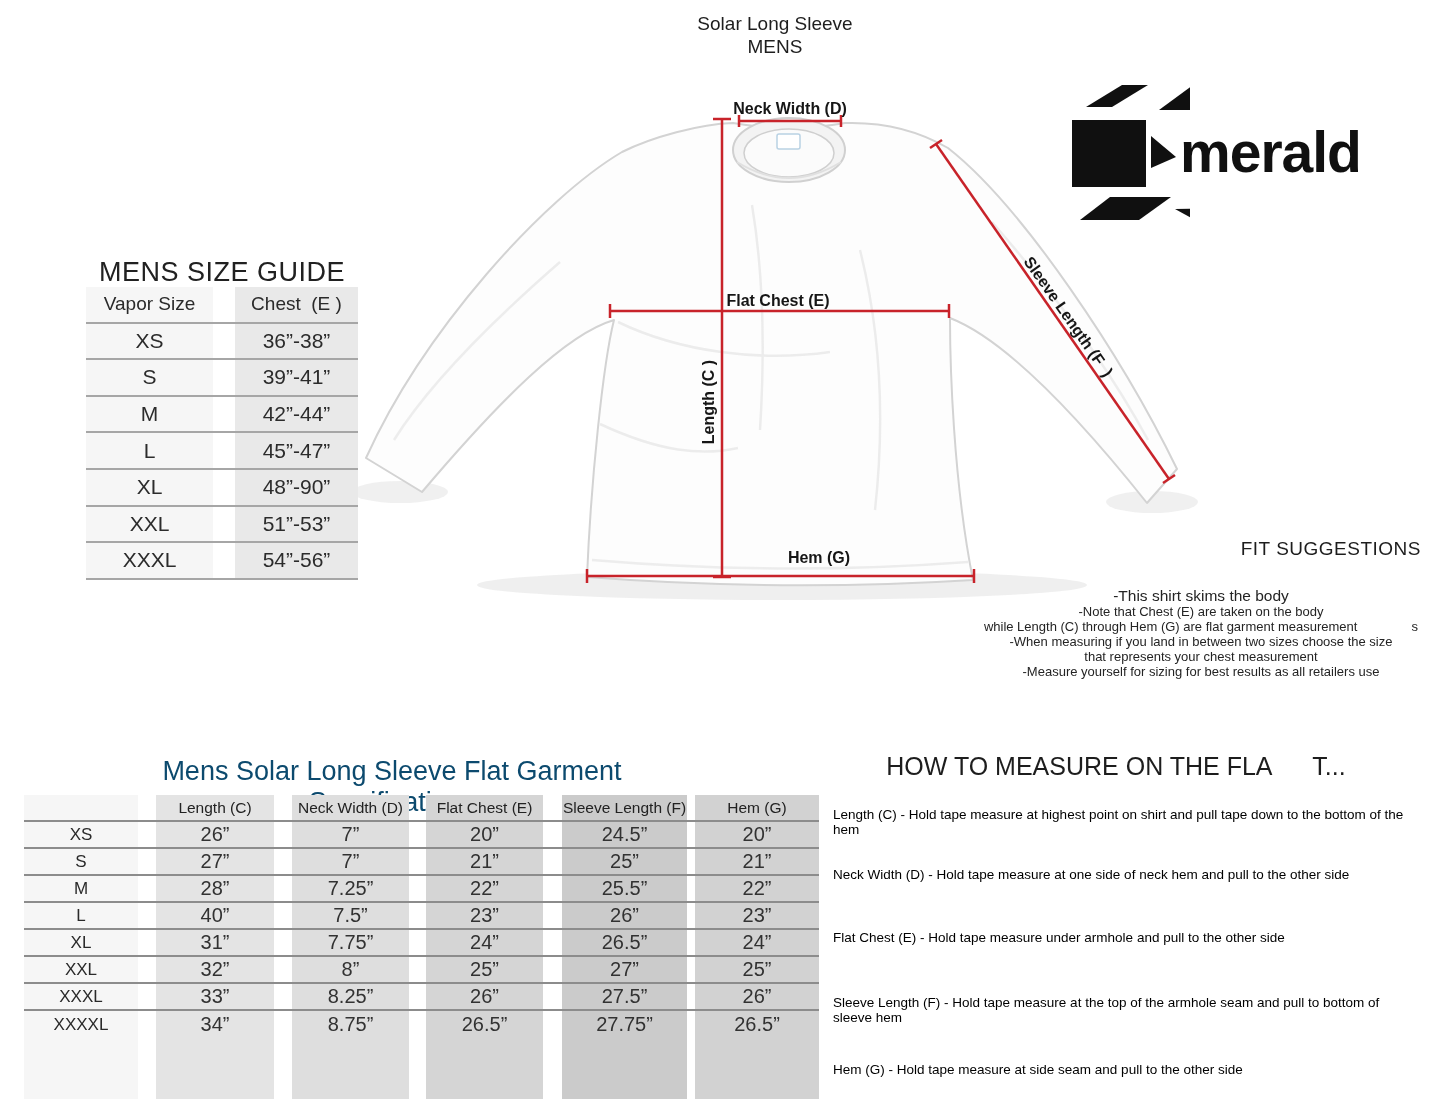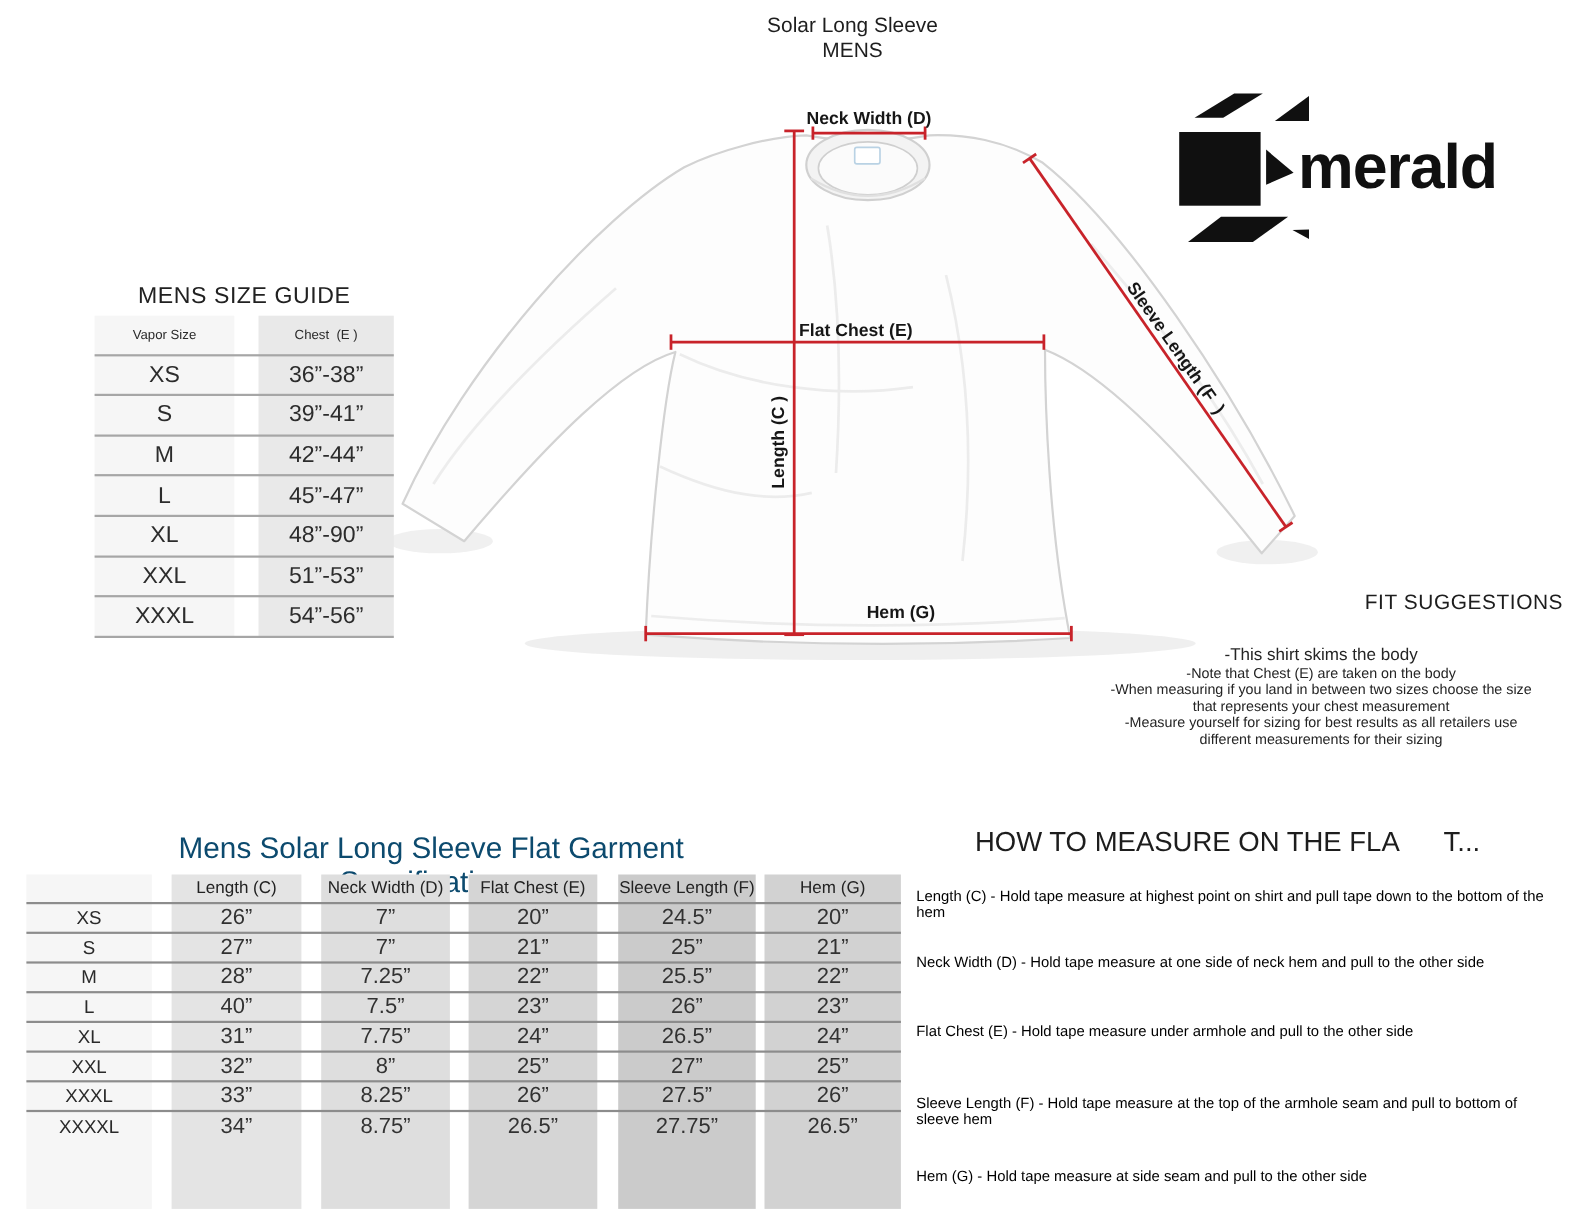--- a/index.html
+++ b/index.html
@@ -9,30 +9,30 @@
   .pre{white-space:pre-wrap;}
 
   
   .page-title{left:600px;top:12px;width:350px;text-align:center;font-size:19px;line-height:23px;color:#1e1e1e;}
 
   
   .logo-wrap{left:1060px;top:78px;width:370px;height:150px;}
   .logo-text{position:absolute;left:120px;top:44px;font-size:57px;font-weight:700;letter-spacing:-1px;color:#101010;line-height:60px;}
 
   
-  .sg-title{left:86px;top:257px;width:272px;text-align:center;font-size:21px;letter-spacing:.5px;color:#212121;}
+  .sg-title{left:86px;top:257px;width:272px;text-align:center;font-size:27px;letter-spacing:.5px;color:#212121;}
   .sg-table{left:86px;top:287px;width:272px;height:293px;}
   .sg-colbg{position:absolute;top:0;height:100%;}
   .sg-colbg.c1{left:0;width:127px;background:#f6f6f6;}
   .sg-colbg.c2{left:149px;width:123px;background:#e9e9e9;}
   .sg-row{position:relative;height:36.6px;box-sizing:border-box;border-bottom:2px solid #a6a6a6;}
   .sg-cell{position:absolute;top:0;height:100%;display:flex;align-items:center;justify-content:center;font-size:21px;color:#2c2c2c;}
   .sg-cell.k{left:0;width:127px;}
   .sg-cell.v{left:149px;width:123px;}
-  .sg-row.hdr .sg-cell{font-size:12px;color:#2a2a2a;}
+  .sg-row.hdr .sg-cell{font-size:19px;color:#2a2a2a;}
 
   
   .shirt-svg{left:0;top:0;}
   .measure-label{font-size:16px;font-weight:600;color:#161616;text-align:center;}
   .lbl-neck{left:700px;top:100px;width:180px;}
   .lbl-chest{left:688px;top:292px;width:180px;}
   .lbl-hem{left:729px;top:549px;width:180px;}
   .lbl-length{left:649px;top:393px;width:120px;transform:rotate(-90deg);transform-origin:center center;}
   .lbl-sleeve{left:983px;top:308px;width:170px;transform:rotate(55deg);transform-origin:center center;}
 
@@ -183,24 +183,24 @@
       <div class="sg-cell k">XXXL</div>
       <div class="sg-cell v">54”-56”</div>
     </div>
   </div>
 
   <div class="abs fit-wrap">
     <div class="fit-title">FIT SUGGESTIONS</div>
     <div class="fit-lines">
       <div class="fit-line first pre">-This shirt skims the body</div>
       <div class="fit-line pre">-Note that Chest (E) are taken on the body</div>
+      <div class="fit-line pre">while Length (C) through Hem (G) are flat garment measurement               s</div>
       <div class="fit-line pre">-When measuring if you land in between two sizes choose the size</div>
       <div class="fit-line pre">that represents your chest measurement</div>
       <div class="fit-line pre">-Measure yourself for sizing for best results as all retailers use</div>
-      <div class="fit-line pre">different measurements for their sizing</div>
     </div>
   </div>
 
   <div class="abs spec-title">Mens Solar Long Sleeve Flat Garment Specifications</div>
   <div class="abs spec-table">
     <div class="spec-colbg s0"></div>
     <div class="spec-colbg s1"></div>
     <div class="spec-colbg s2"></div>
     <div class="spec-colbg s3"></div>
     <div class="spec-colbg s4"></div>

